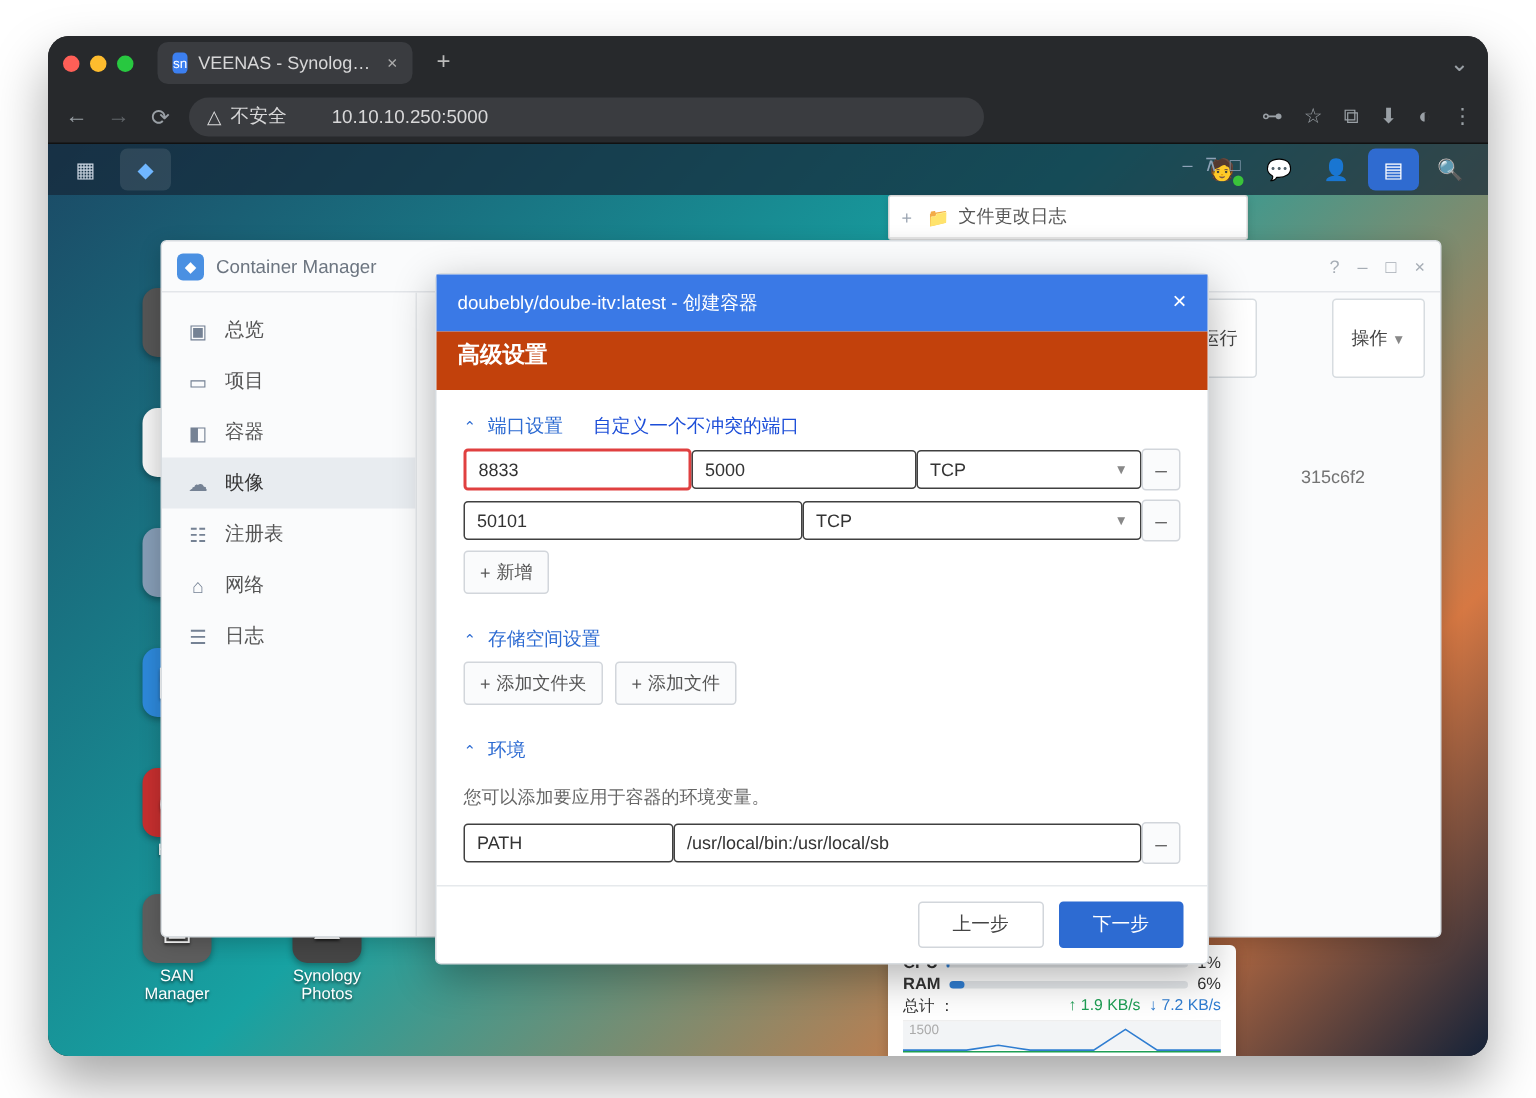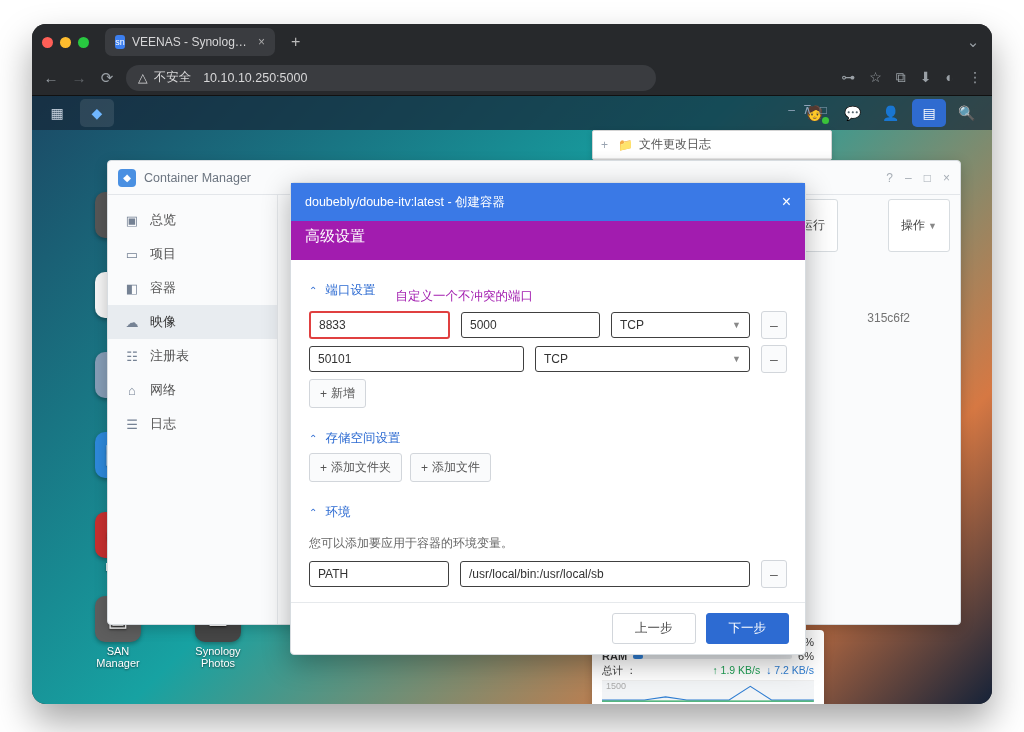--- a/index.html
+++ b/index.html
@@ -66,28 +66,28 @@
 .ghostbtn{ border:1px solid #d7dce0; background:#fff; padding:17px 12px; font-size:12px; color:#444; border-radius:3px;margin-left:42px;}
 .ghostbtn .car{font-size:9px; margin-left:3px; color:#888;}
 
 
 .idtext{ position:absolute; right:50px; top:116px; font-size:12px; color:#737373;}
 
 
 .modal { position:absolute; left:258px; top:86px; width:516px; background:#fff; border:1px solid #d7dce0; border-radius:4px; box-shadow:0 8px 28px rgba(0,0,0,.3); z-index:30; display:flex; flex-direction:column;}
 .modal-h1 { background:#3a79e6; color:#fff; padding:10px 14px; font-size:12.5px; display:flex; align-items:center;}
 .modal-h1 .mx{margin-left:auto; cursor:pointer; font-size:16px;}
-.modal-h2 { background:#a21caf; color:#fff; padding:6px 14px 14px; font-size:15px; font-weight:400;}
+.modal-h2 { background:#c2410c; color:#fff; padding:6px 14px 14px; font-size:15px; font-weight:700;}
 .modal-body { padding:10px 18px 8px; max-height:380px; overflow:auto; font-size:12.5px; color:#555;}
 .sect { margin-bottom:16px;}
 .sect-title { display:flex; align-items:center; gap:8px; color:#2d6bd2; font-size:12.5px; padding:6px 0; border-bottom:none;}
 .sect-title .chev{ font-size:10px;}
-.annot { color:#a21caf; font-size:12.5px; margin-left:12px;margin-top:12px;}
+.annot { color:#1d4ed8; font-size:12.5px; margin-left:12px;}
 .desc { color:#666; font-size:12px; margin:8px 0;}
-.portrow { display:flex; gap:11px; margin-bottom:6px; align-items:center;}
+.portrow { display:flex; gap:0; margin-bottom:6px; align-items:center;}
 .pin { flex:1; border:1px solid #404040; border-radius:3px; padding:5px 8px; font-size:12px; color:#333; background:#fff; min-width:0;}
 .pin.sel { display:flex; justify-content:space-between; align-items:center;}
 .pin.ph { color:#a4acb5;}
 .redbox { border:2px solid #e04040 !important;}
 .sqbtn { width:26px; height:28px; border:1px solid #d2d6db; background:#fafbfc; color:#666; display:flex; align-items:center; justify-content:center; border-radius:3px; font-size:14px;}
 .addbtn { border:1px solid #d2d6db; background:#fafbfc; padding:5px 10px; font-size:12px; color:#555; border-radius:3px; display:inline-flex; gap:4px; align-items:center;}
 .modal-foot { border-top:1px solid #e6e9ec; padding:10px 16px; display:flex; justify-content:flex-end; gap:10px;}
 .stepbtn { padding:6px 22px; border-radius:3px; font-size:12.5px; border:1px solid #d2d6db; background:#fff; color:#444;}
 .stepbtn.primary { background:#2d6bd2; border-color:#2d6bd2; color:#fff;}
 
@@ -121,21 +121,21 @@
     <div style="margin-left:auto" class="navbtn">⌄</div>
   </div>
 
   <div class="addrbar">
     <div class="navbtn">←</div>
     <div class="navbtn" style="opacity:.5">→</div>
     <div class="navbtn">⟳</div>
     <div class="addr">
       <span>△</span>
       <span>不安全</span>
-      <span style="margin-left:6px;">10.10.10.250:5000</span>
+      <span style="margin-left:24px;">10.10.10.250:5000</span>
     </div>
     <div class="rightctrls">
       <span>⊶</span>
       <span>☆</span>
       <span>⧉</span>
       <span>⬇</span>
       <span>◐</span>
       <span>⋮</span>
     </div>
   </div>

